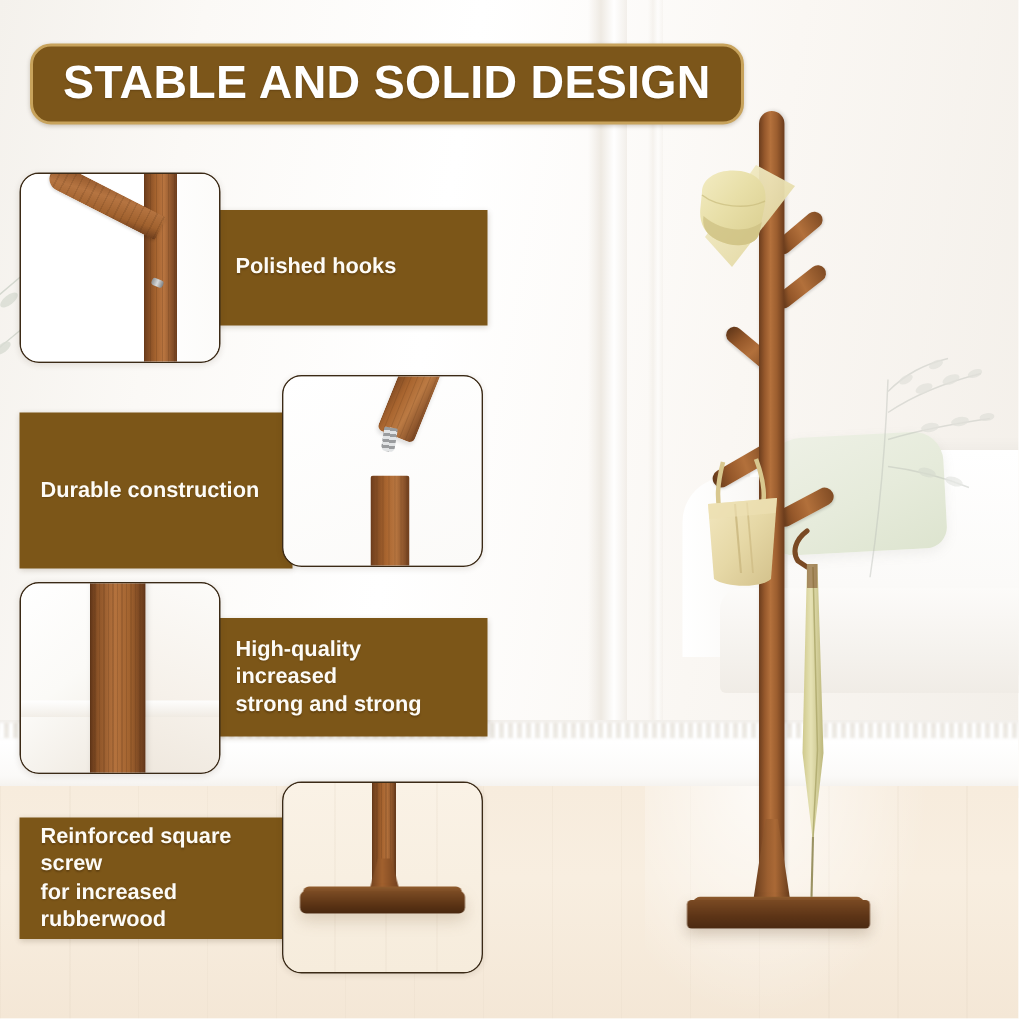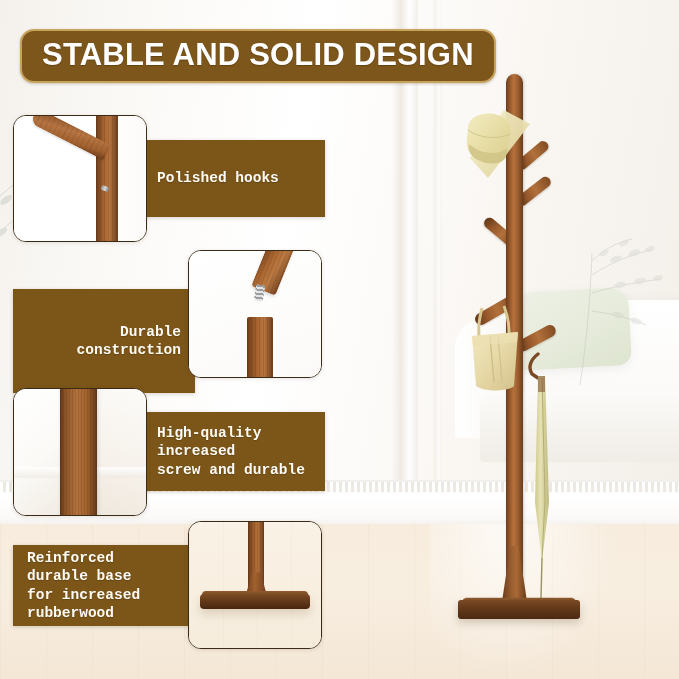--- a/index.html
+++ b/index.html
@@ -139,21 +139,20 @@
     background:#7c5618;
     box-shadow:0 1px 4px rgba(60,40,10,.20);
     display:flex;align-items:center;
     box-sizing:border-box;
   }
   .caption p{
     margin:0;padding:0 14px;
     color:#fdfbf6;font-weight:bold;
     font-size:14.5px;line-height:18.5px;
     text-shadow:0 1px 1px rgba(60,38,8,.35);
-    font-family:Liberation Mono, monospace;
   }
   .photo{
     position:absolute;
     border:1.6px solid #3b2a16;
     border-radius:13px;
     background:#ffffff;
     overflow:hidden;
     box-sizing:border-box;
     box-shadow:0 1px 4px rgba(60,45,25,.12);
   }
@@ -365,48 +364,48 @@
       <span>Polished hooks</span><br>
     </p>
   </div>
   <div class="photo" style="left:13px;top:115px;width:134px;height:127px;">
     <div class="p1-wall"></div>
     <div class="p1-post"></div>
     <div class="p1-peg"></div>
     <div class="p1-screw"></div>
   </div>
 
-  <div class="caption" style="left:13px;top:289px;width:182px;height:104px;text-align:right;">
+  <div class="caption" style="left:13px;top:275px;width:182px;height:104px;text-align:right;">
     <p>
       <span>Durable construction</span><br>
     </p>
   </div>
   <div class="photo" style="left:188px;top:250px;width:134px;height:128px;">
     <div class="p2-wall"></div>
     <div class="p2-peg"></div>
     <div class="p2-screw"></div>
     <div class="p2-block"></div>
   </div>
 
   <div class="caption" style="left:143px;top:412px;width:182px;height:79px;">
     <p>
       <span>High-quality increased</span><br>
-      <span>screw and durable</span>
+      <span>strong and strong</span>
     </p>
   </div>
   <div class="photo" style="left:13px;top:388px;width:134px;height:128px;">
     <div class="p3-l"></div>
     <div class="p3-r"></div>
     <div class="p3-rugline"></div>
     <div class="p3-post"></div>
   </div>
 
   <div class="caption" style="left:13px;top:545px;width:182px;height:81px;">
     <p>
-      <span>Reinforced durable base</span><br>
+      <span>Reinforced square screw</span><br>
       <span>for increased rubberwood</span>
     </p>
   </div>
   <div class="photo" style="left:188px;top:521px;width:134px;height:128px;">
     <div class="p4-bg"></div>
     <div class="p4-post"></div>
     <div class="p4-flare"></div>
     <div class="p4-basetop"></div>
     <div class="p4-base"></div>
   </div>

